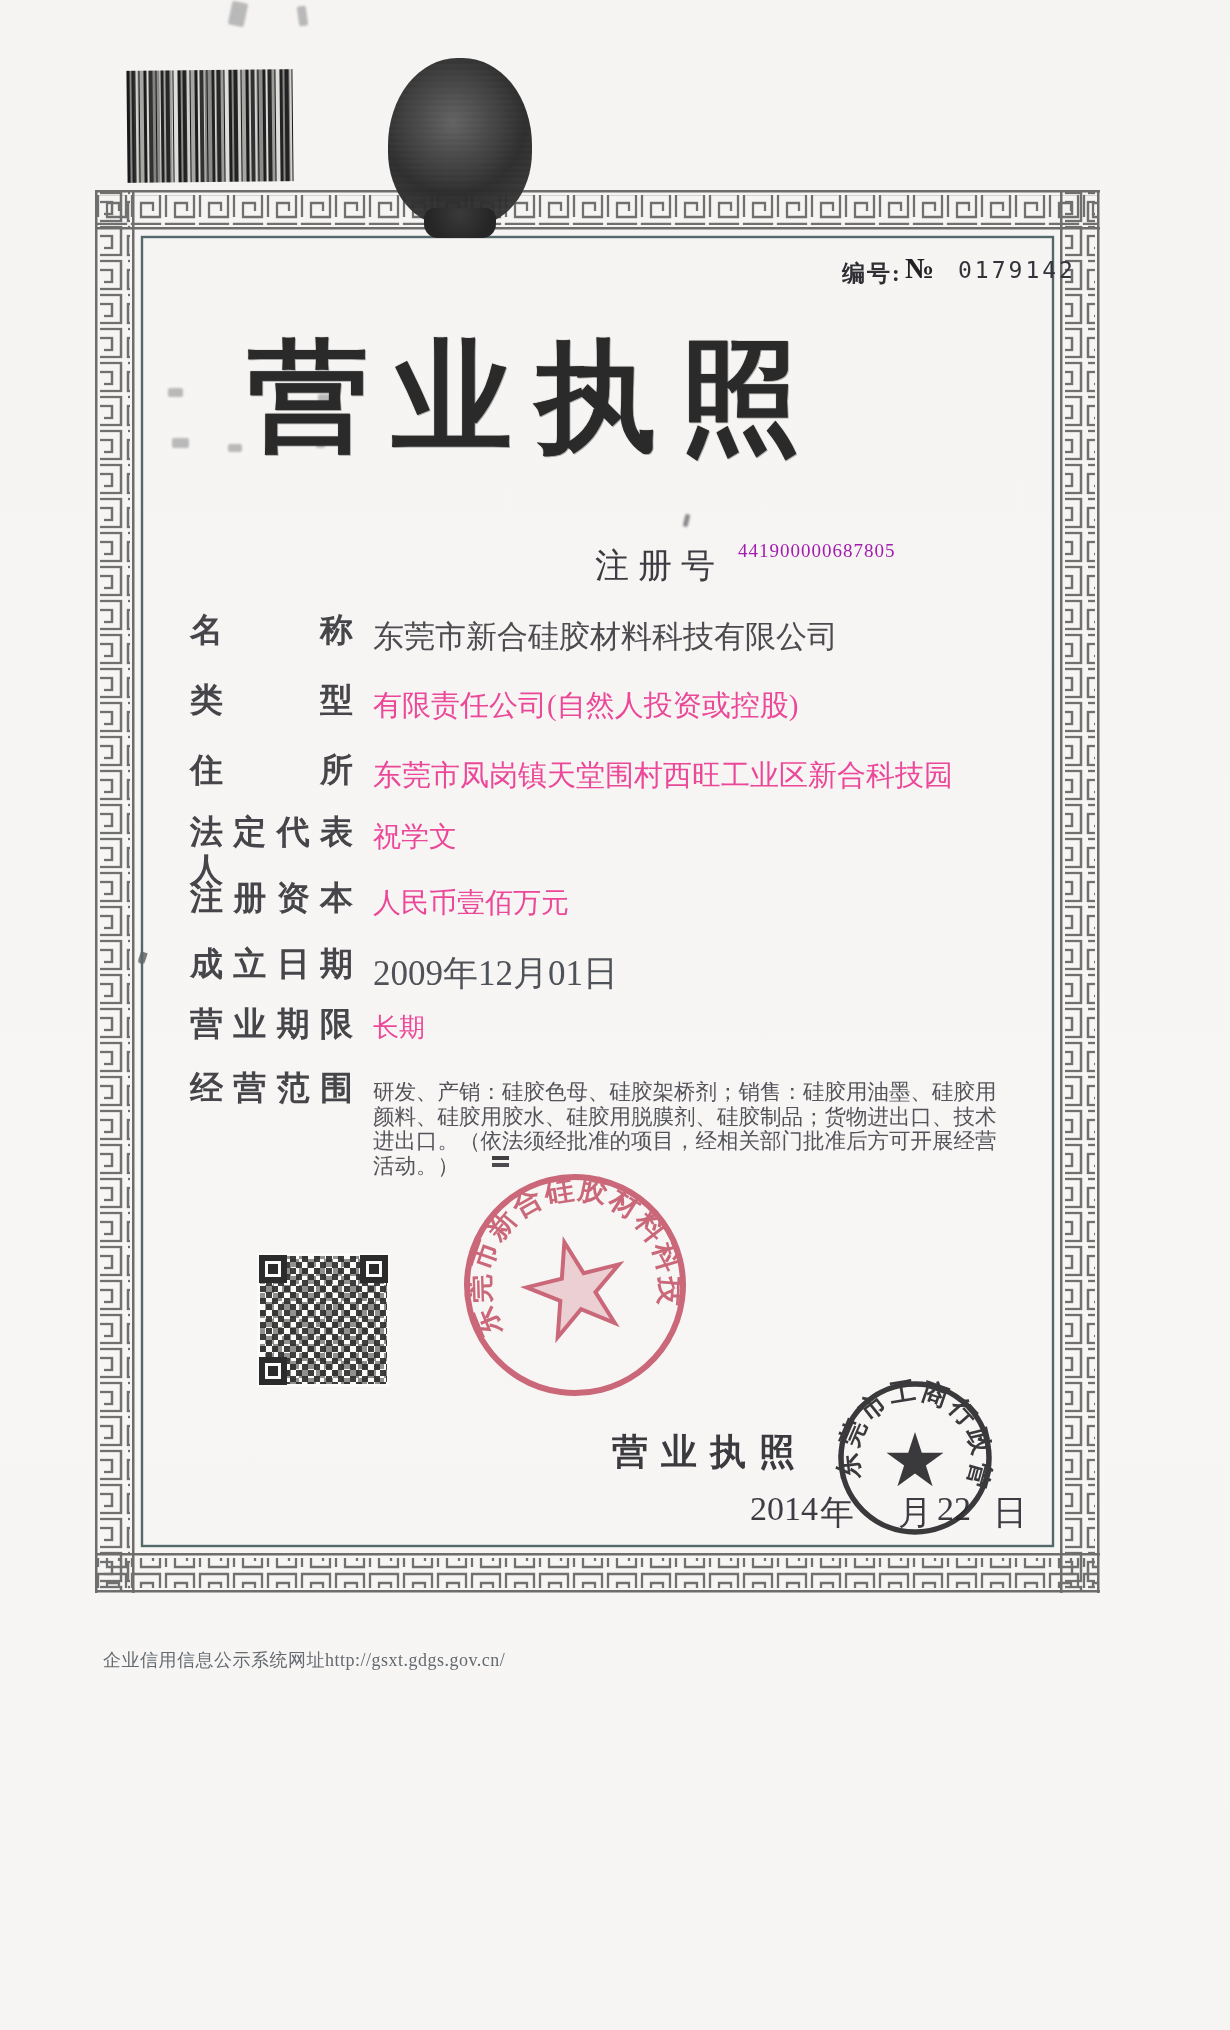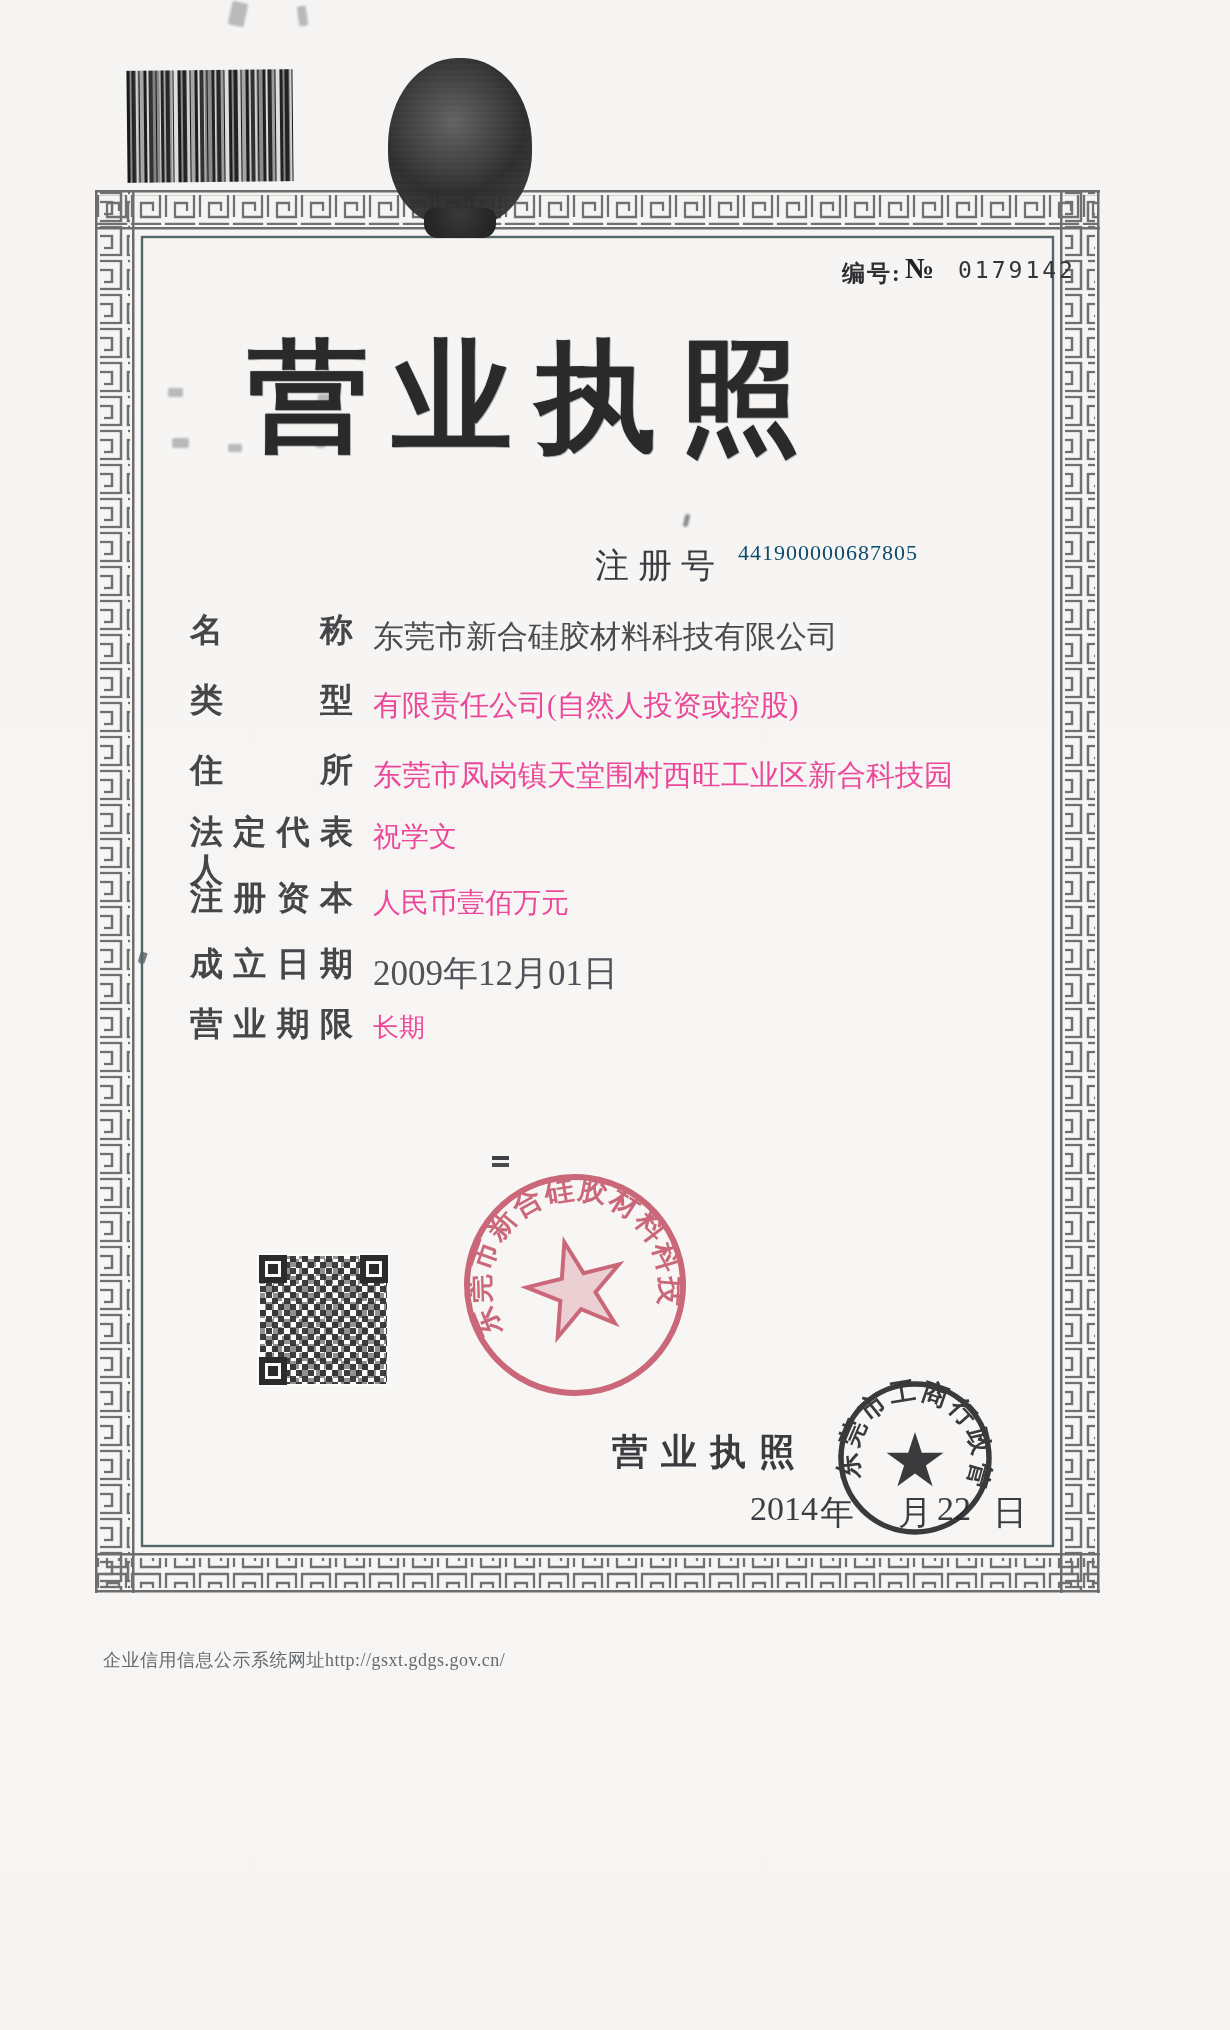--- a/index.html
+++ b/index.html
@@ -42,21 +42,21 @@
 
   
   .cert-title{
     left:248px;top:346px;font-size:120px;font-weight:bold;letter-spacing:24px;line-height:1;
     font-family:Liberation Mono, monospace;color:#2a2a2a;
     text-shadow:0 0 1px rgba(40,40,40,.8), 1px 1px 0 rgba(60,60,60,.35);
   }
 
   
   .reg-label{left:595px;top:535px;font-size:34px;letter-spacing:9px;color:#3b3b41;margin-top:8px;}
-  .reg-num{left:738px;top:540px;font-size:22px;letter-spacing:1px;color:#0c4a6e;}
+  .reg-num{left:738px;top:540px;font-size:19px;letter-spacing:1px;color:#a21caf;}
 
   
   .row{position:absolute;left:190px;width:860px;}
   .row .lbl{
     display:block;width:163px;font-size:33px;font-weight:bold;color:#46464a;
     text-align:justify;text-align-last:justify;line-height:1.15;
   }
   .row .val{position:absolute;left:183px;top:4px;white-space:nowrap;color:#ec4899;}
   .r-name{top:612px;}  .r-name .val{font-size:31px;color:#4b4b50;}
   .r-type{top:682px;}  .r-type .val{font-size:29px;}
@@ -188,20 +188,27 @@
     <span class="val">祝学文</span>
   </div>
   <div class="row r-est">
     <span class="lbl">成立日期</span>
     <span class="val">2009年12月01日</span>
   </div>
   <div class="row r-term">
     <span class="lbl">营业期限</span>
     <span class="val">长期</span>
   </div>
+  <div class="row r-scope">
+    <span class="lbl">经营范围</span>
+    <span class="val">研发、产销：硅胶色母、硅胶架桥剂；销售：硅胶用油墨、硅胶用
+颜料、硅胶用胶水、硅胶用脱膜剂、硅胶制品；货物进出口、技术
+进出口。（依法须经批准的项目，经相关部门批准后方可开展经营
+活动。）</span>
+  </div>
 
   <div class="abs qr">
     <div class="mods"></div>
     <div class="fp tl"></div>
     <div class="fp tr"></div>
     <div class="fp bl"></div>
   </div>
 
   <svg class="seal company-seal" width="240" height="240" viewBox="0 0 240 240">
     <circle cx="120" cy="120" r="108" fill="none" stroke="#c14a60" stroke-width="6"></circle>

